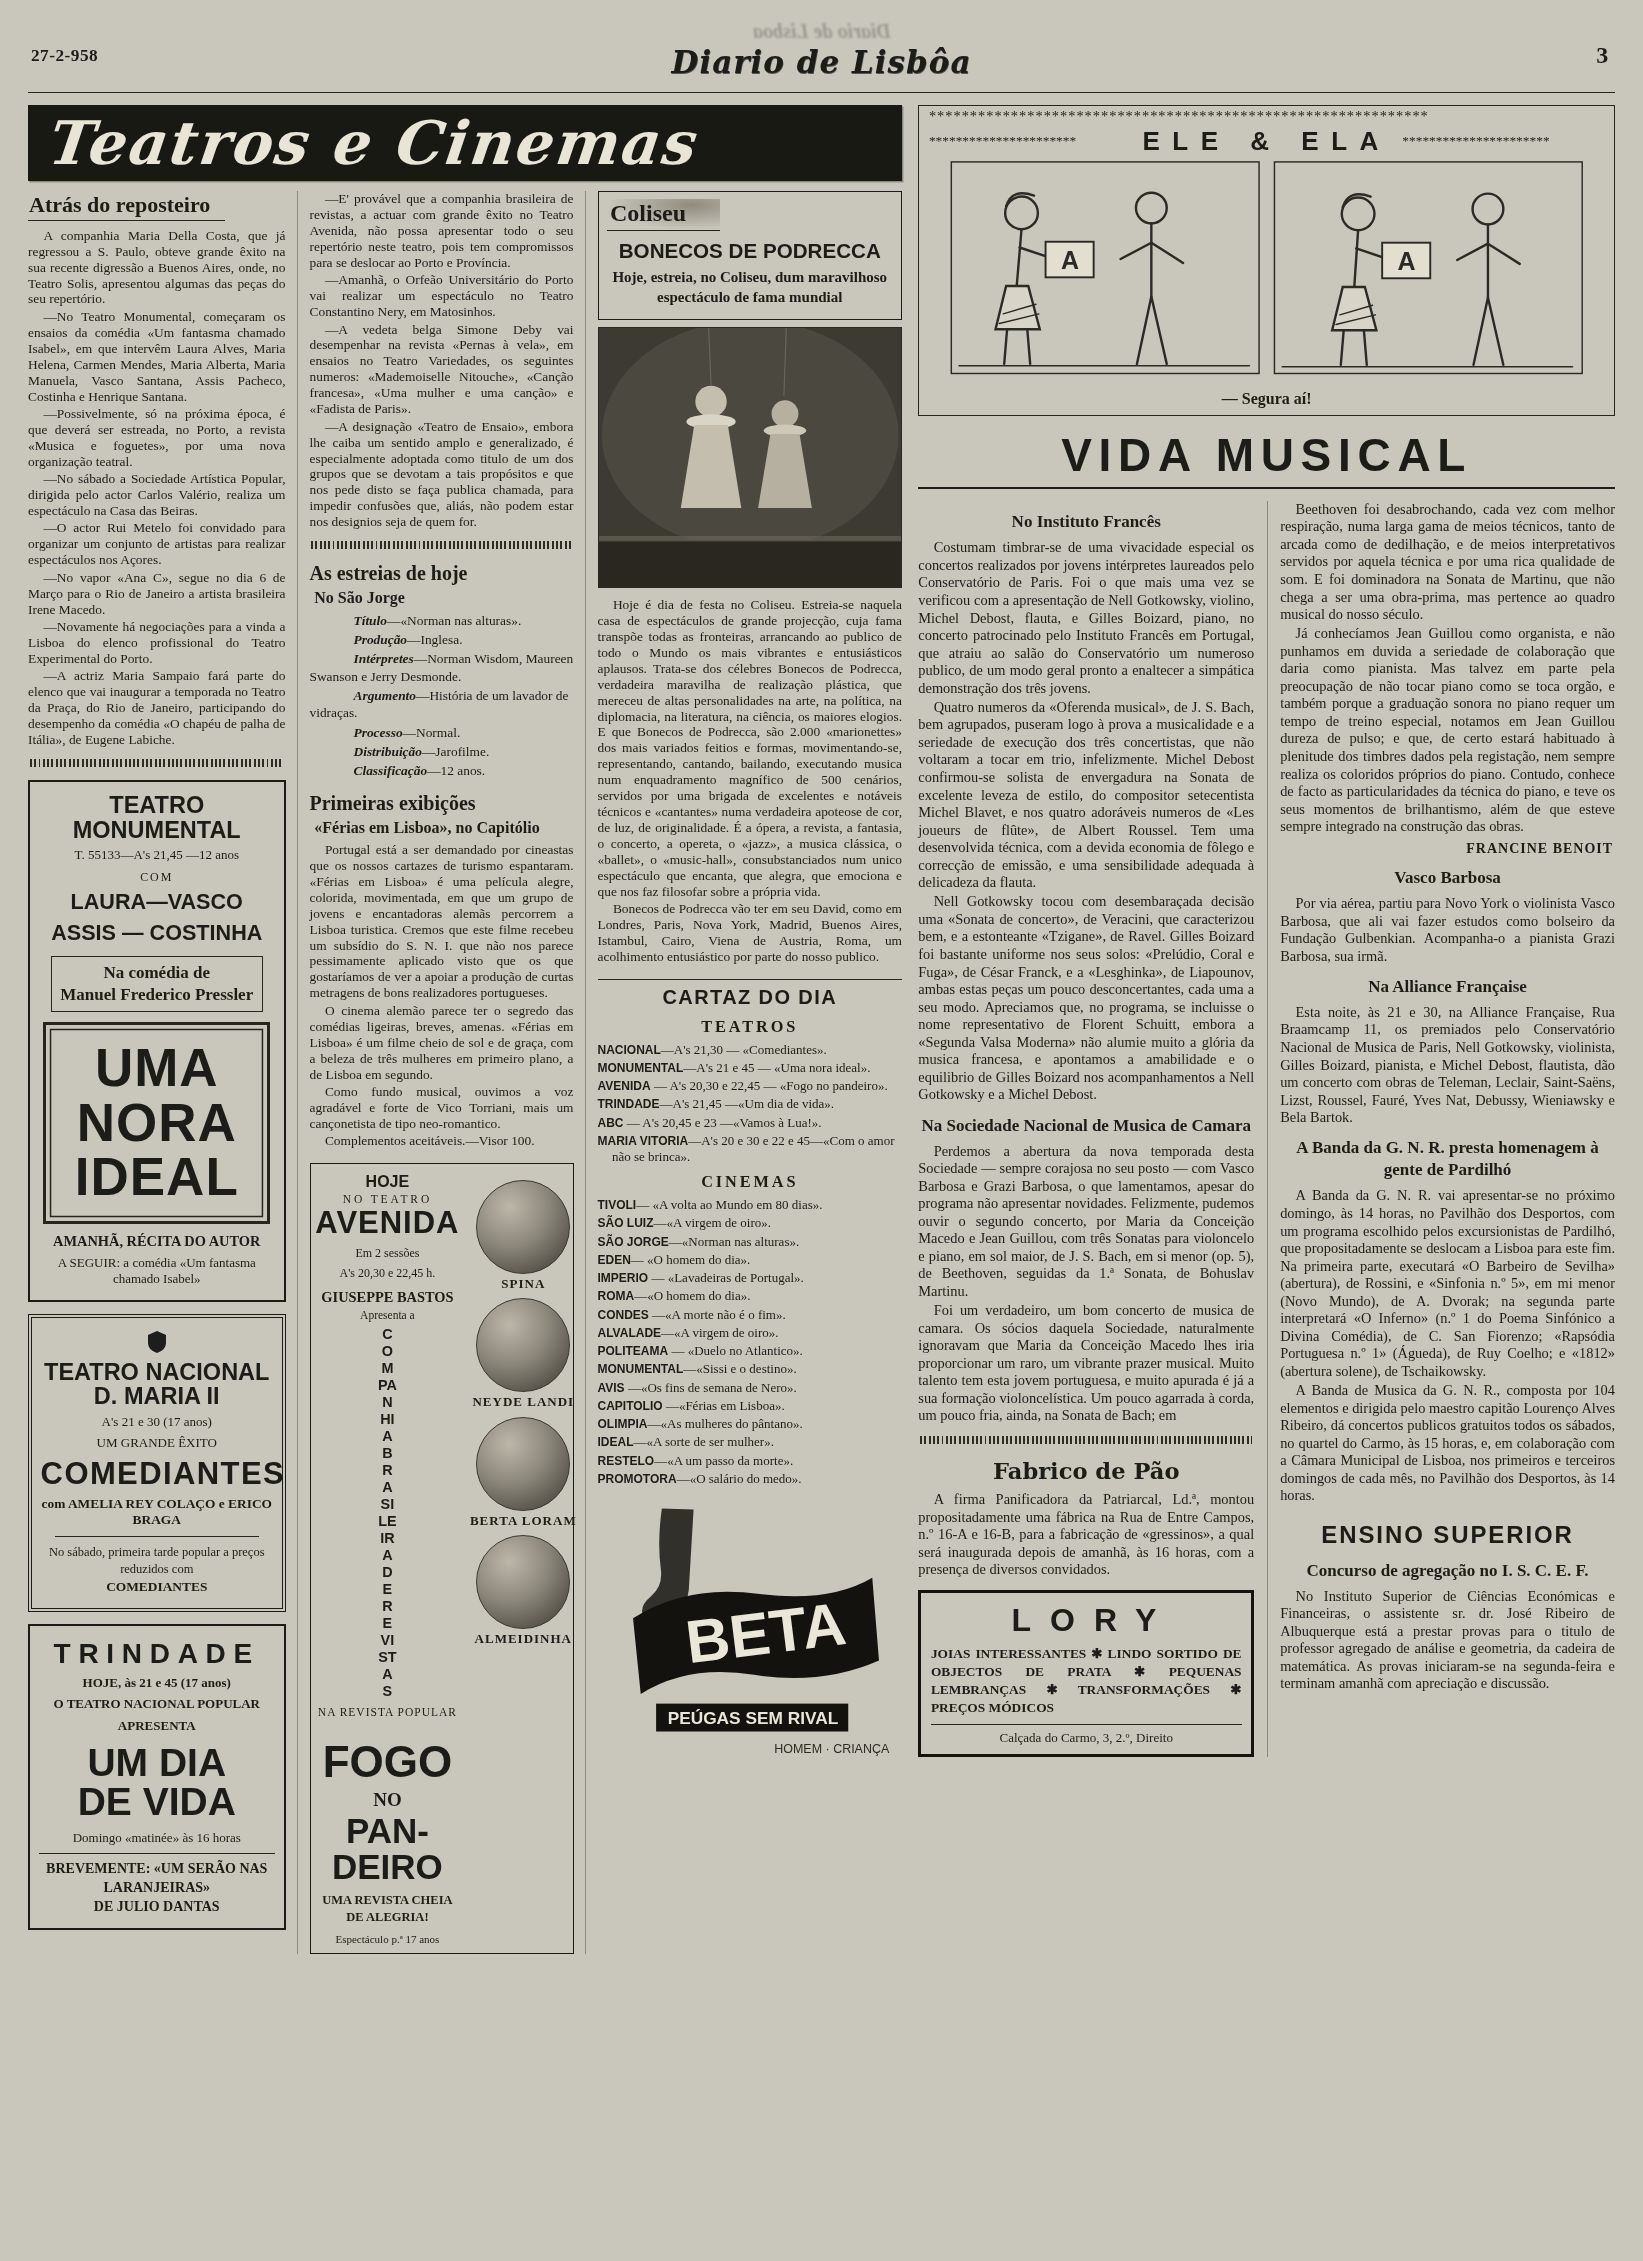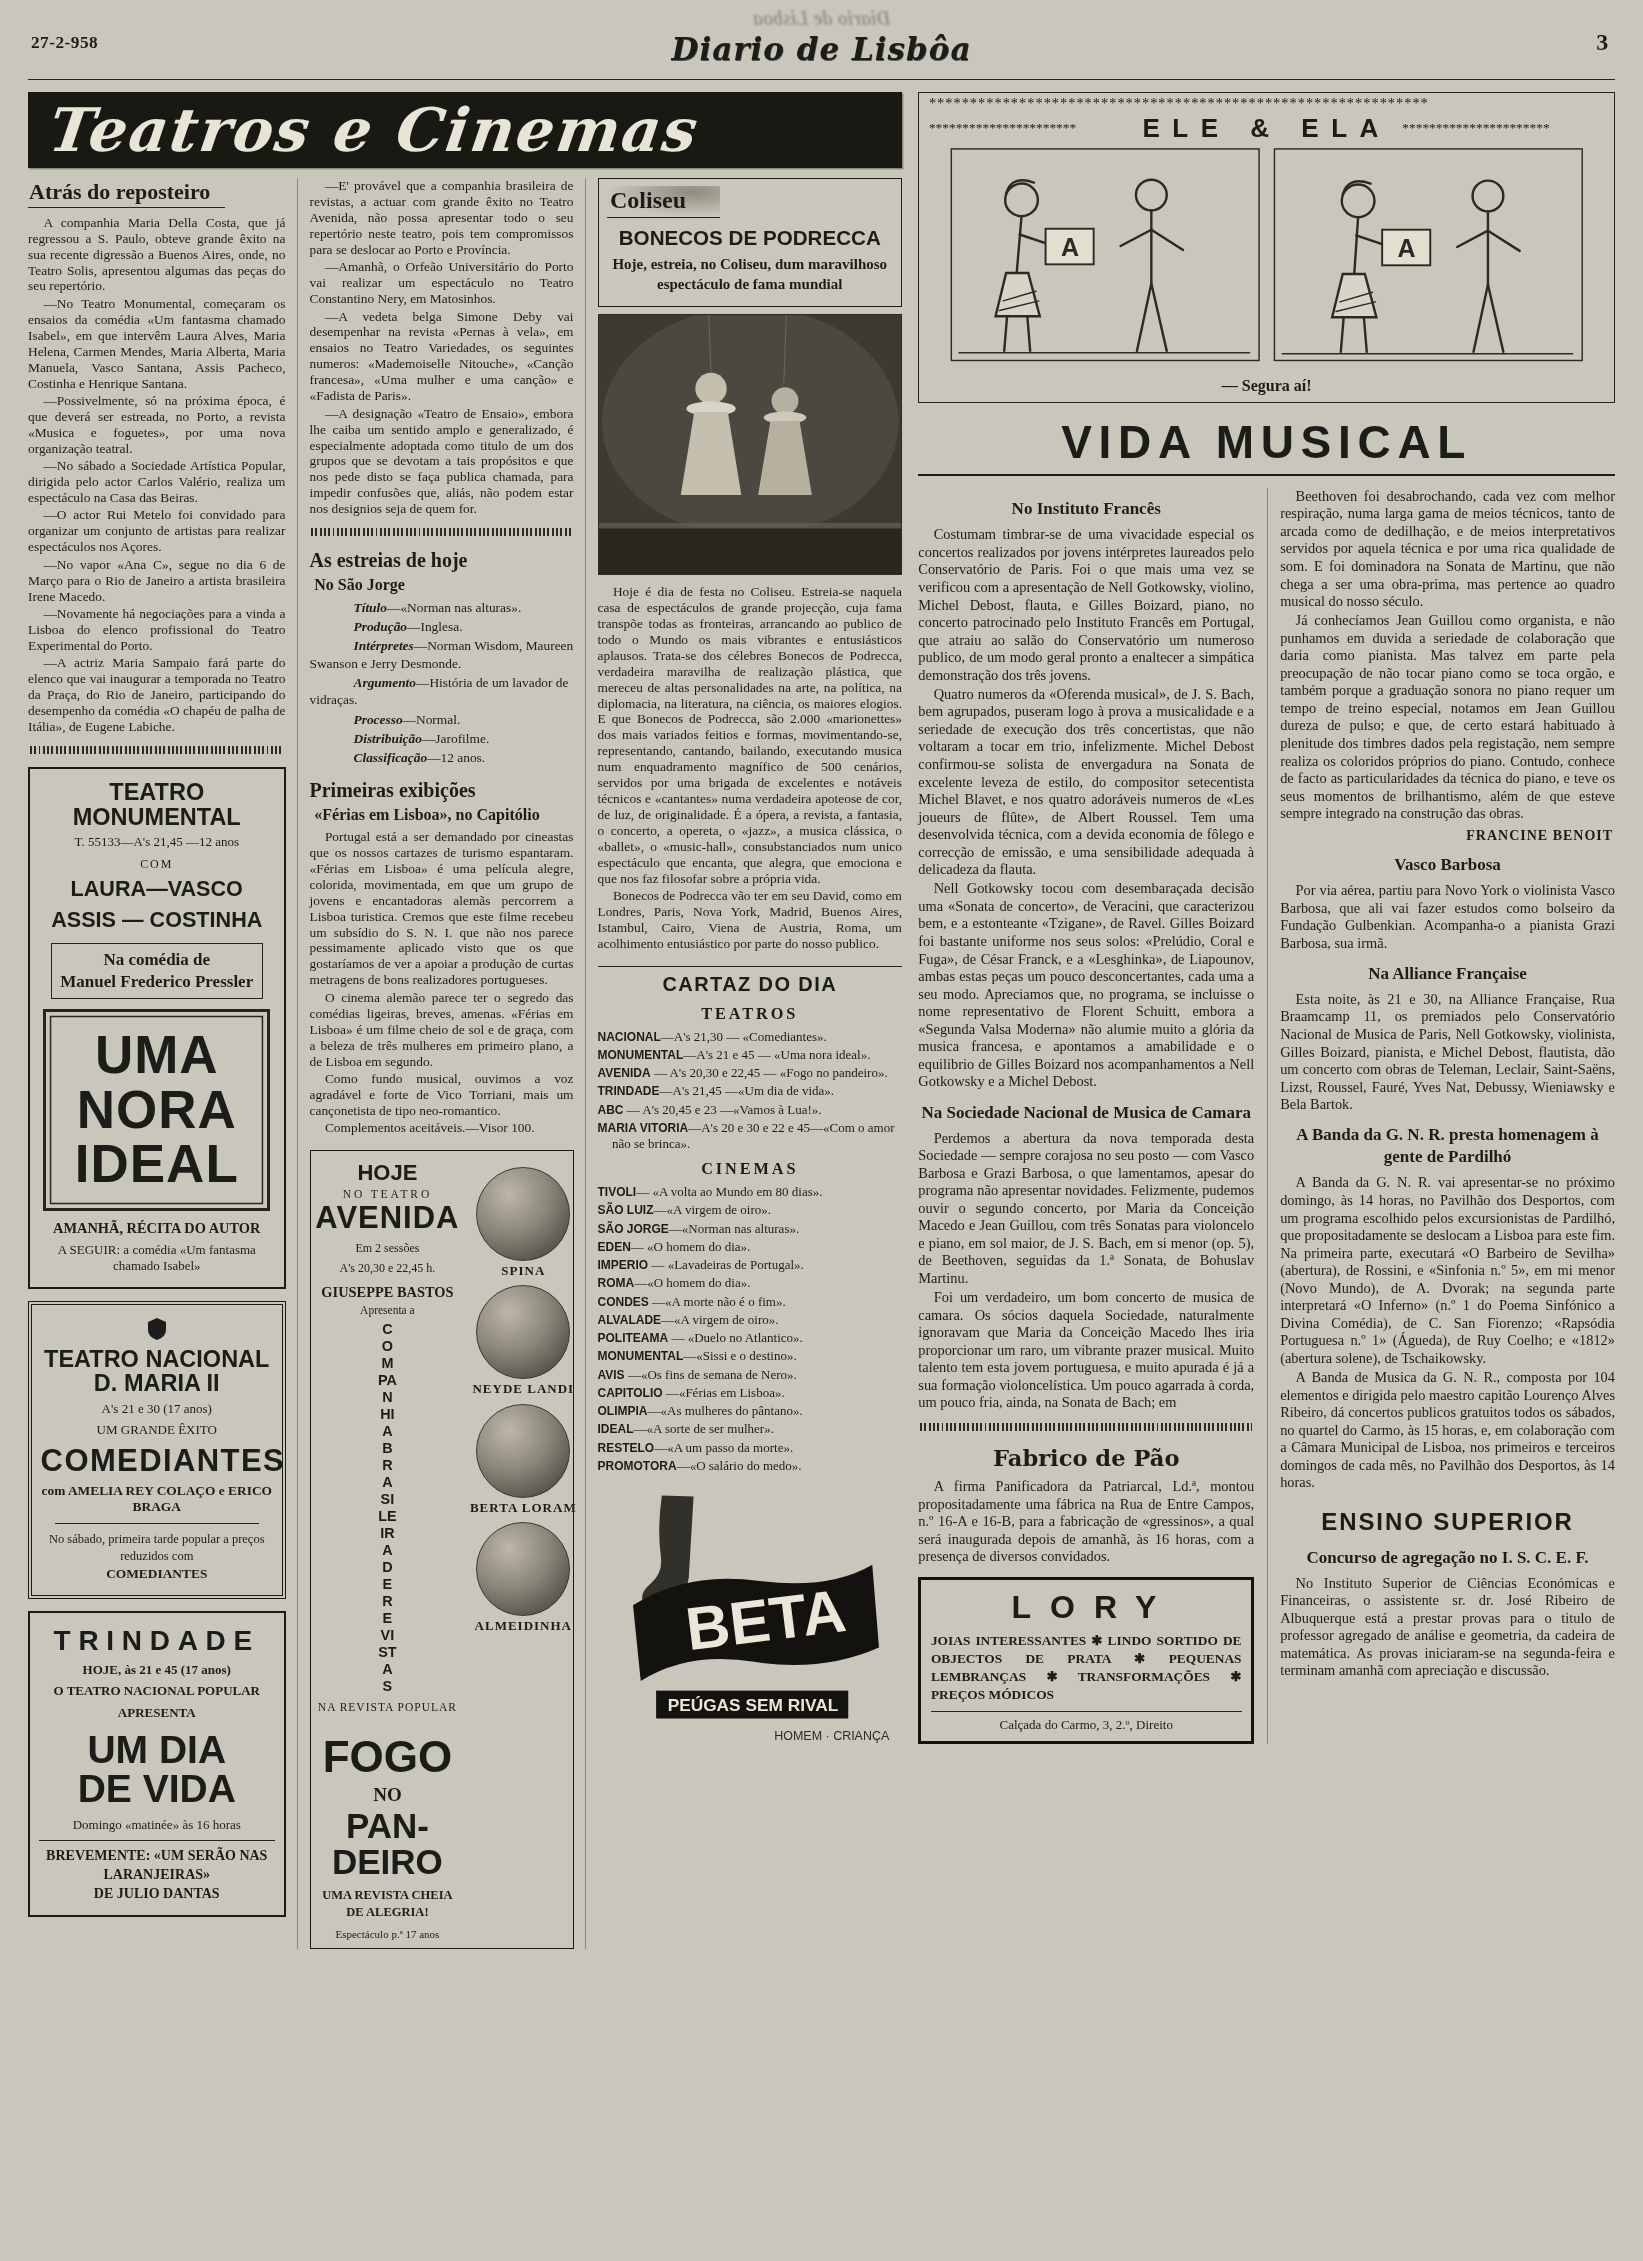--- a/index.html
+++ b/index.html
@@ -2,21 +2,21 @@
 <html lang="pt" style="font-size:7.7px"><head>
 <meta charset="utf-8">
 <style>
   *{margin:0;padding:0;box-sizing:border-box;}
   html,body{background:#c9c6bc;}
   body{
     width:1643px;height:2261px;overflow:hidden;
     font-family:"Liberation Serif",serif;color:#1c1c19;
     position:relative;
   }
-  .page{padding:8px 28px 0 28px;min-height:2261px;border-radius:11px;}
+  .page{padding:21px 28px 0 28px;min-height:2261px;border-radius:11px;}
 
   
   .masthead-row{position:relative;height:72px;border-bottom:1.4px solid #26261f;}
   .mast-echo{position:absolute;left:50%;top:-1px;transform:translateX(-50%) scaleX(-1);
     opacity:.28;filter:blur(1px);font-size:20px;font-weight:bold;font-style:italic;}
   .date-stamp{position:absolute;left:2.9px;top:25px;font-size:17.3px;font-weight:bold;letter-spacing:0.5px;}
   .masthead{position:absolute;left:50%;top:23px;transform:translateX(-50%);
     font-family:"DejaVu Serif",serif;font-weight:bold;font-style:italic;
     font-size:31px;letter-spacing:1px;text-shadow:0.5px 0.5px 0 #555;}
   .page-no{position:absolute;right:6.7px;top:21px;font-size:24px;font-weight:bold;}
@@ -105,21 +105,21 @@
   .tr-name{font-size:28px;font-weight:bold;letter-spacing:7.7px;font-family:"Liberation Sans",sans-serif;}
   .tr-line{font-size:13px;font-weight:bold;margin-top:4.8px;line-height:1.3;}
   .tr-title{font-size:39px;font-weight:bold;line-height:1.02;max-width:202px;margin:7.7px auto;
     font-family:"Liberation Sans",sans-serif;}
   .tr-mat{font-size:13px;margin-top:3.8px;}
   .tr-brev{font-size:14px;font-weight:bold;margin-top:7.7px;line-height:1.35;border-top:1px solid #26261f;padding-top:5.8px;}
 
   
   .ad-av{border:1.9px solid #1a1a16;padding:8.6px 4.8px;margin-top:14.4px;
     display:grid;grid-template-columns:1fr 120px;column-gap:3.8px;text-align:center;}
-  .av-hoje{font-size:22px;font-weight:bold;font-family:"Liberation Sans",sans-serif;}
+  .av-hoje{font-size:16px;font-weight:bold;font-family:"Liberation Sans",sans-serif;}
   .av-noteatro{font-size:11.5px;letter-spacing:2.9px;margin-top:1.9px;}
   .av-name{font-size:31px;font-weight:bold;font-family:"Liberation Sans",sans-serif;letter-spacing:1px;}
   .av-sess{font-size:12px;margin-top:4.8px;}
   .av-pres{font-size:14.4px;font-weight:bold;margin-top:8.6px;}
   .av-pres2{font-size:11.5px;margin-top:2.9px;}
   .av-company{width:19px;margin:4.8px auto;font-weight:bold;font-size:14.4px;line-height:1.18;
     word-break:break-all;font-family:"Liberation Sans",sans-serif;}
   .av-na{font-size:11.5px;letter-spacing:1px;margin-top:3.8px;line-height:1.4;}
   .av-show1{font-size:44px;font-weight:bold;font-family:"Liberation Sans",sans-serif;margin-top:17px;}
   .av-show2{font-size:19px;font-weight:bold;margin:1.9px 0;}

